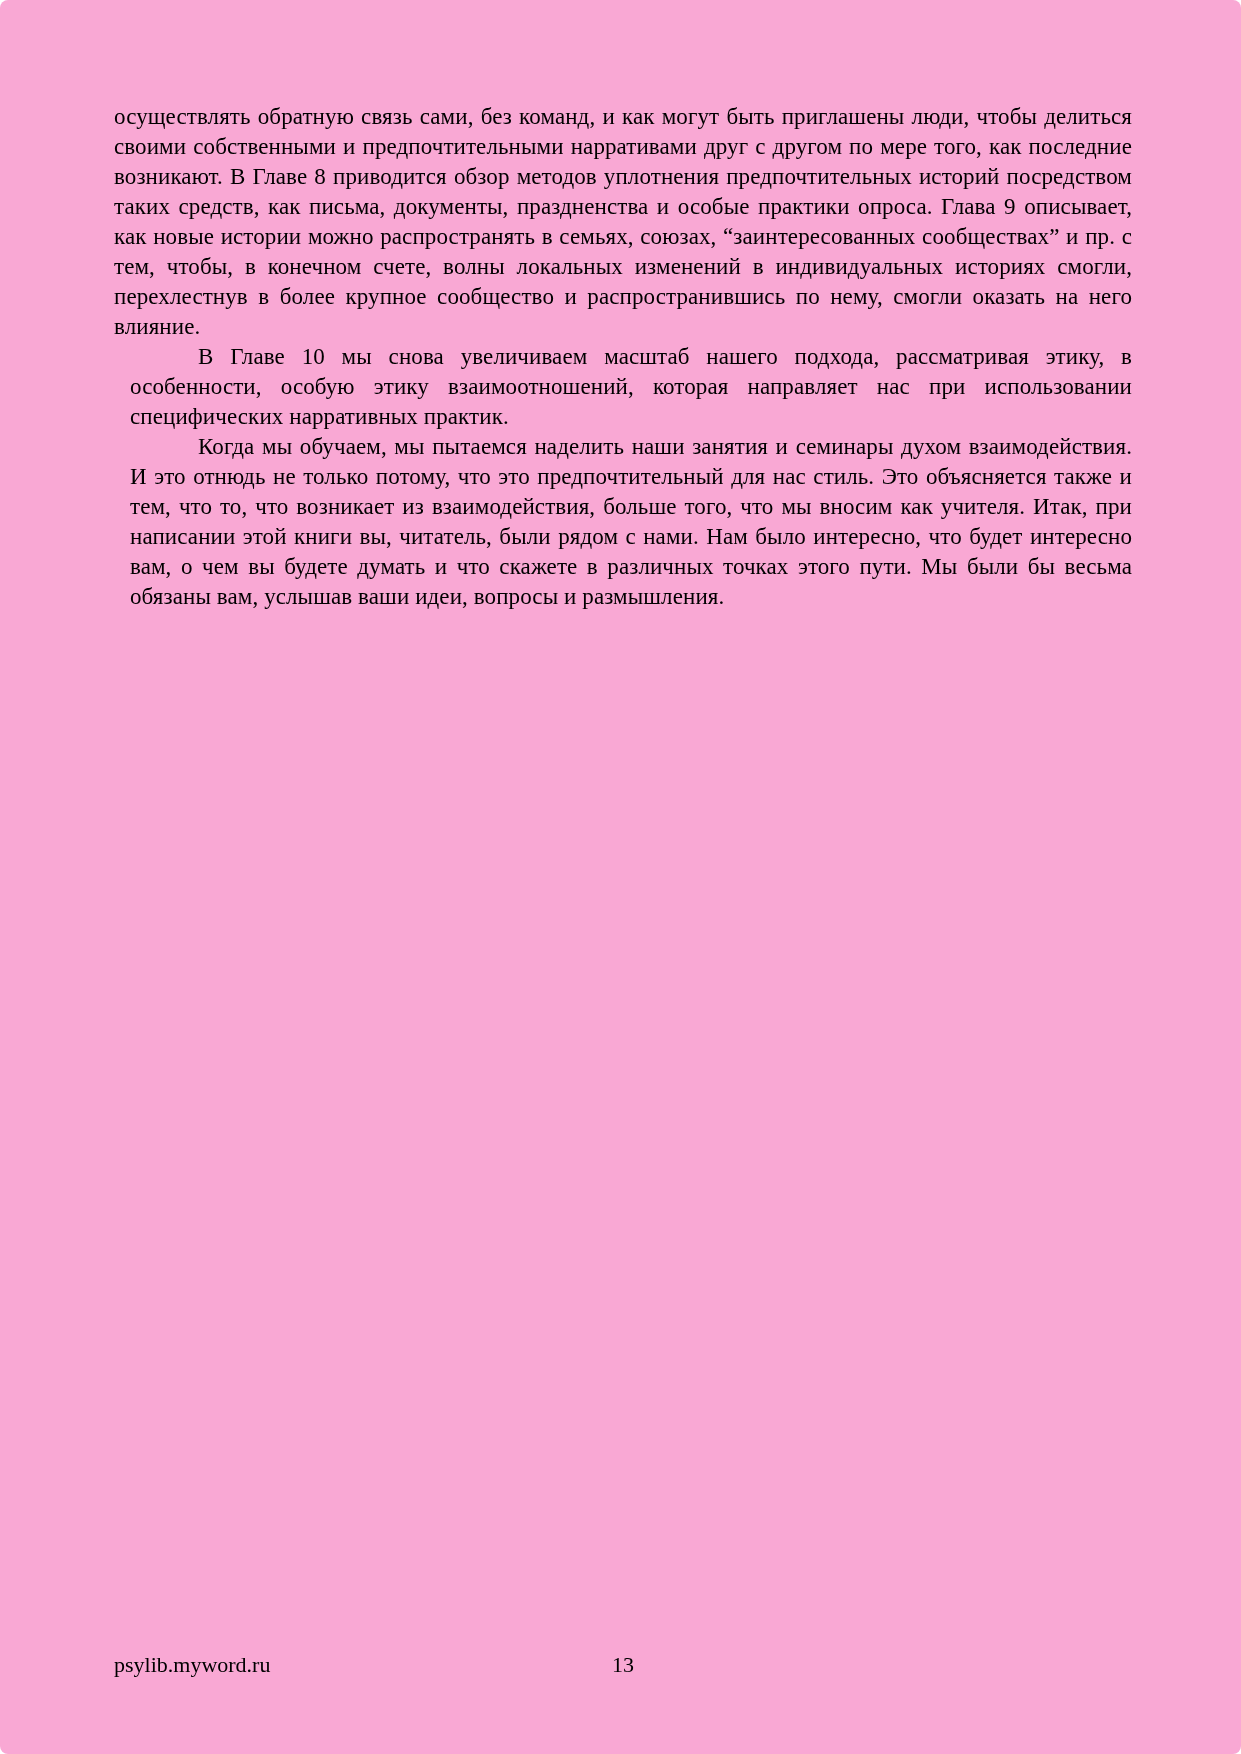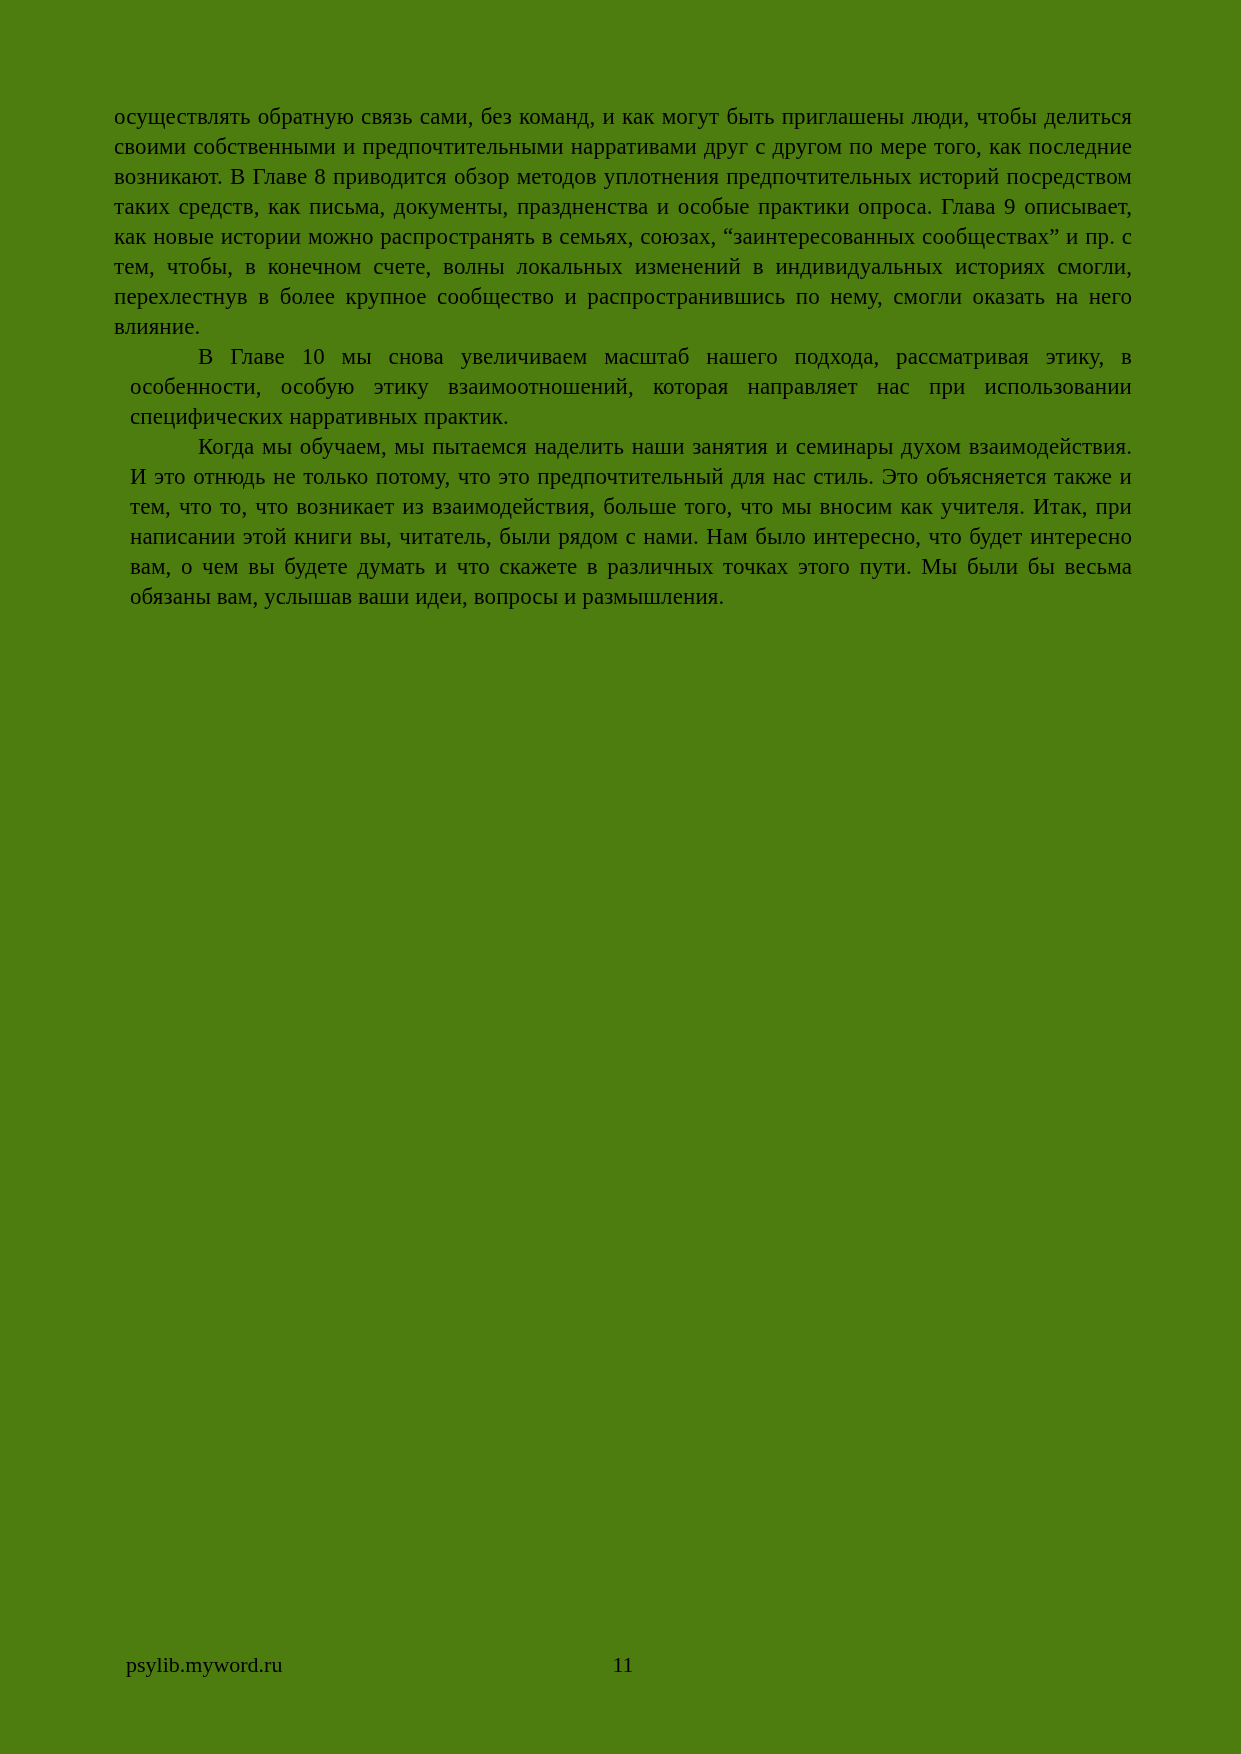--- a/index.html
+++ b/index.html
@@ -7,22 +7,23 @@
     width: 1241px;
     height: 1754px;
     background: #ffffff;
     position: relative;
     color: #000000;
     font-family: "Liberation Serif", "DejaVu Serif", serif;
   }
   .page {
     position: absolute;
     inset: 0;
-    background: #4d7c0f;
+    background: #f9a8d4;
     overflow: hidden;
+    border-radius: 8px;
   }
   .content {
     position: absolute;
     left: 114px;
     top: 102px;
     width: 1018px;
     font-size: 23px;
     line-height: 30px;
     text-align: justify;
     text-align-last: left;
@@ -37,21 +38,20 @@
     width: 1018px;
     height: 30px;
     font-size: 22px;
     line-height: 26px;
   }
   .footer-site {
     position: absolute;
     left: 0;
     top: 0;
     white-space: nowrap;
-    margin-left: 12px;
   }
   .footer-page {
     position: absolute;
     left: 0;
     top: 0;
     width: 100%;
     text-align: center;
   }
 </style>
 </head>
@@ -59,15 +59,15 @@
 
 <div class="page">
   <div class="content">
     <p class="para">осуществлять обратную связь сами, без команд, и как могут быть приглашены люди, чтобы делиться своими собственными и предпочтительными нарративами друг с другом по мере того, как последние возникают. В Главе 8 приводится обзор методов уплотнения предпочтительных историй посредством таких средств, как письма, документы, праздненства и особые практики опроса. Глава 9 описывает, как новые истории можно распространять в семьях, союзах, “заинтересованных сообществах” и пр. с тем, чтобы, в конечном счете, волны локальных изменений в индивидуальных историях смогли, перехлестнув в более крупное сообщество и распространившись по нему, смогли оказать на него влияние.</p>
     <p class="para indent">В Главе 10 мы снова увеличиваем масштаб нашего подхода, рассматривая этику, в особенности, особую этику взаимоотношений, которая направляет нас при использовании специфических нарративных практик.</p>
     <p class="para indent">Когда мы обучаем, мы пытаемся наделить наши занятия и семинары духом взаимодействия. И это отнюдь не только потому, что это предпочтительный для нас стиль. Это объясняется также и тем, что то, что возникает из взаимодействия, больше того, что мы вносим как учителя. Итак, при написании этой книги вы, читатель, были рядом с нами. Нам было интересно, что будет интересно вам, о чем вы будете думать и что скажете в различных точках этого пути. Мы были бы весьма обязаны вам, услышав ваши идеи, вопросы и размышления.</p>
   </div>
 
   <div class="footer">
     <span class="footer-site">psylib.myword.ru</span>
-    <span class="footer-page">11</span>
+    <span class="footer-page">13</span>
   </div>
 </div>
 
 </body></html>

